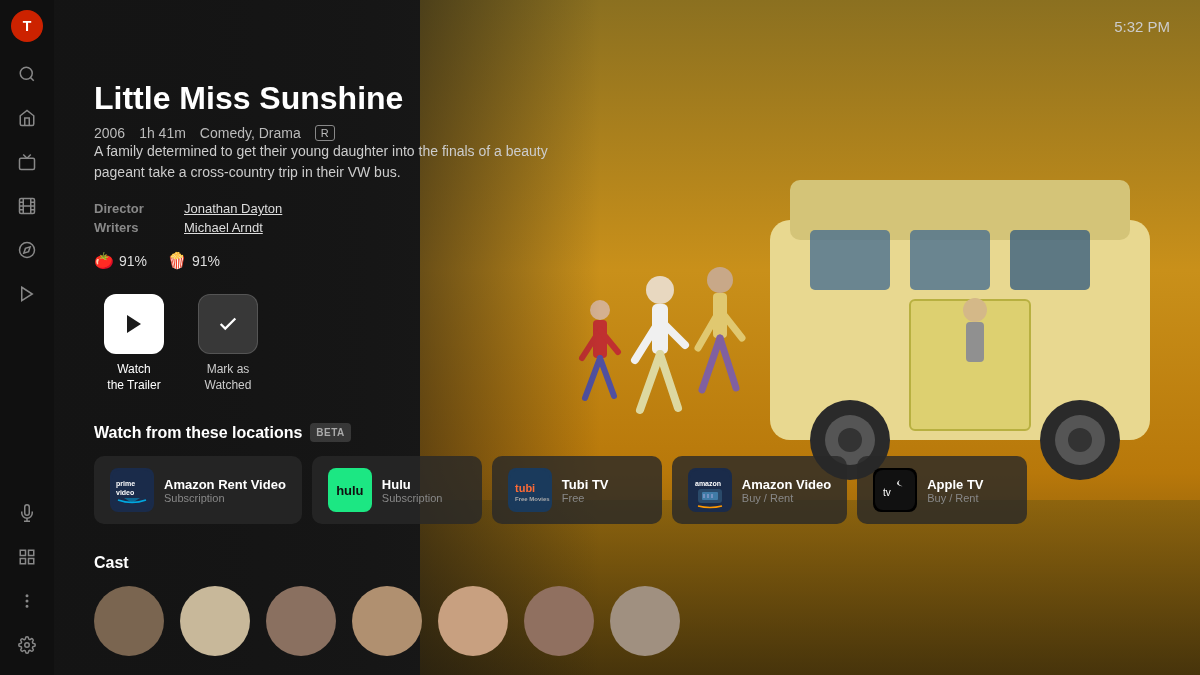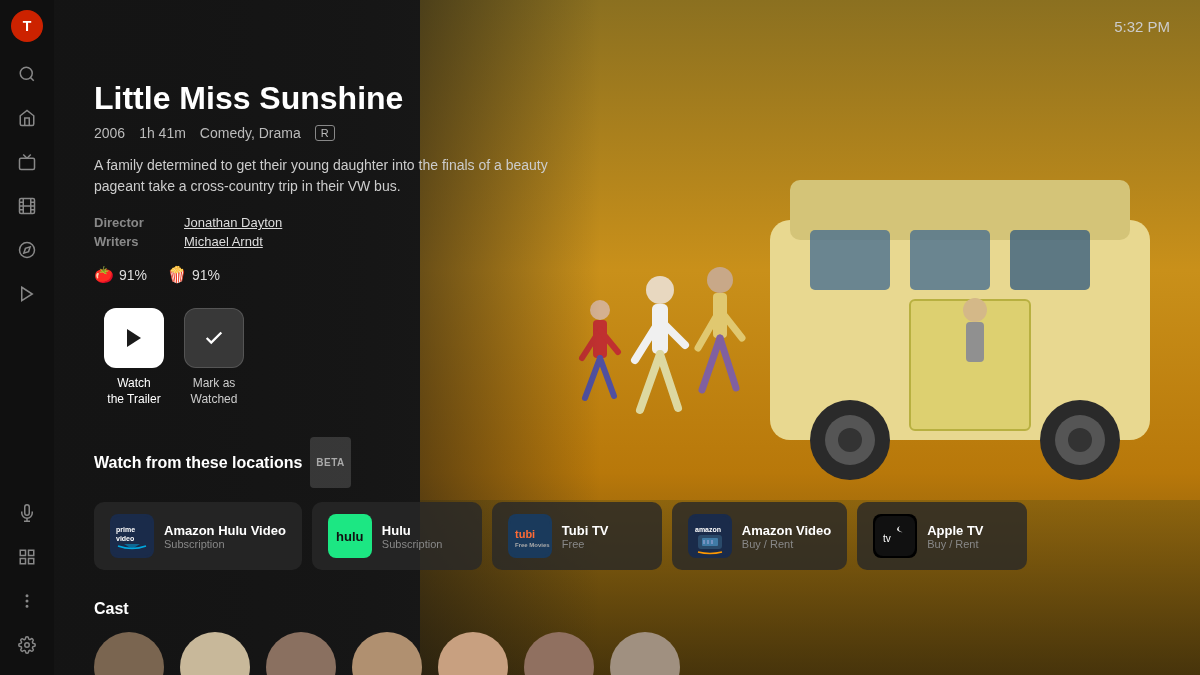--- a/index.html
+++ b/index.html
@@ -114,21 +114,20 @@
       font-weight: 700;
       color: white;
       margin-bottom: 8px;
       margin-top: 50px;
     }
 
     .movie-meta {
       display: flex;
       align-items: center;
       gap: 14px;
-      margin-bottom: 14px;
       font-size: 14px;
       color: #bbb;
     }
 
     .rating-badge {
       border: 1px solid #888;
       padding: 1px 5px;
       font-size: 11px;
       border-radius: 3px;
       color: #bbb;
@@ -176,21 +175,21 @@
     .rating-item {
       display: flex;
       align-items: center;
       gap: 5px;
       color: #ddd;
     }
 
     
     .action-buttons {
       display: flex;
-      gap: 0;
+      gap: 14px;
       margin-bottom: 30px;
     }
 
     .action-btn {
       display: flex;
       flex-direction: column;
       align-items: center;
       gap: 8px;
       cursor: pointer;
       min-width: 80px;
@@ -239,21 +238,21 @@
     .section-title {
       font-size: 16px;
       font-weight: 600;
       color: white;
     }
 
     .beta-badge {
       background: rgba(255,255,255,0.15);
       color: #aaa;
       font-size: 10px;
-      padding: 20px 6px;
+      padding: 4px 6px;
       border-radius: 4px;
       font-weight: 600;
       letter-spacing: 0.5px;
     }
 
     .locations-row {
       display: flex;
       gap: 10px;
       margin-bottom: 30px;
     }
@@ -544,21 +543,21 @@
       <div class="location-logo logo-prime">
         <svg width="40" height="40" viewBox="0 0 40 40">
           <rect width="40" height="40" rx="8" fill="#1a2b4a"></rect>
           <text x="4" y="16" font-size="7" fill="white" font-family="Arial" font-weight="bold">prime</text>
           <text x="4" y="25" font-size="7" fill="white" font-family="Arial" font-weight="bold">video</text>
           <path d="M6 30 Q20 35 34 30" stroke="#00a8e0" stroke-width="1.5" fill="none"></path>
           <polygon points="12 28 28 28 20 33" fill="#00a8e0" opacity="0.5"></polygon>
         </svg>
       </div>
       <div class="location-info">
-        <span class="location-name">Amazon Hulu Video</span>
+        <span class="location-name">Amazon Rent Video</span>
         <span class="location-type">Subscription</span>
       </div>
     </div>
 
     <div class="location-card">
       <div class="location-logo logo-hulu" style="color:#111;font-size:13px;font-weight:900;font-family:Arial;">
         hulu
       </div>
       <div class="location-info">
         <span class="location-name">Hulu</span>

